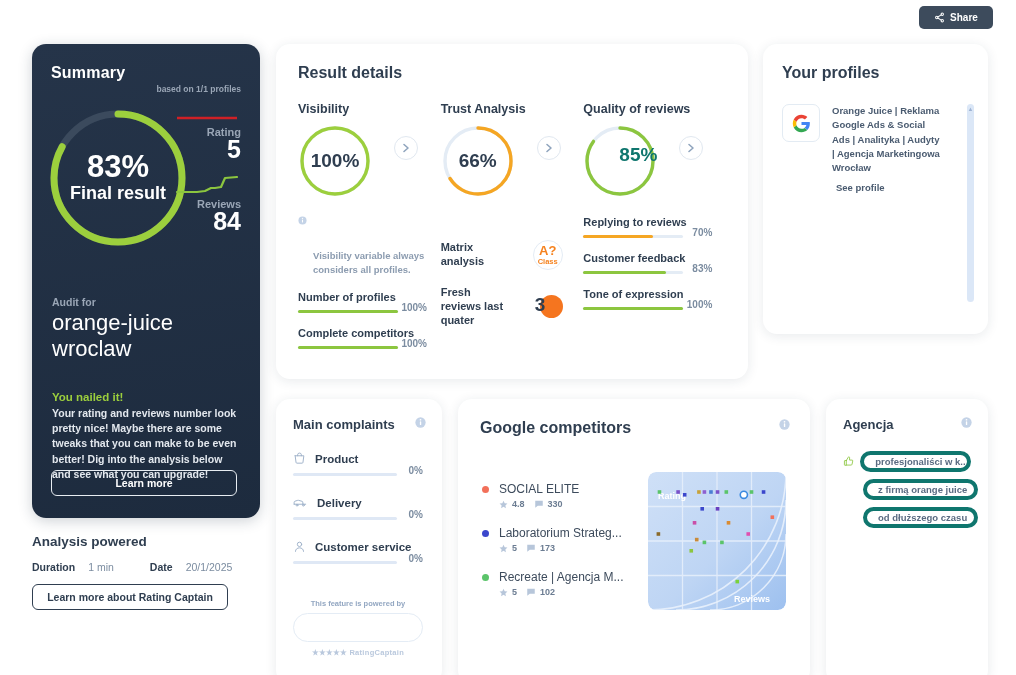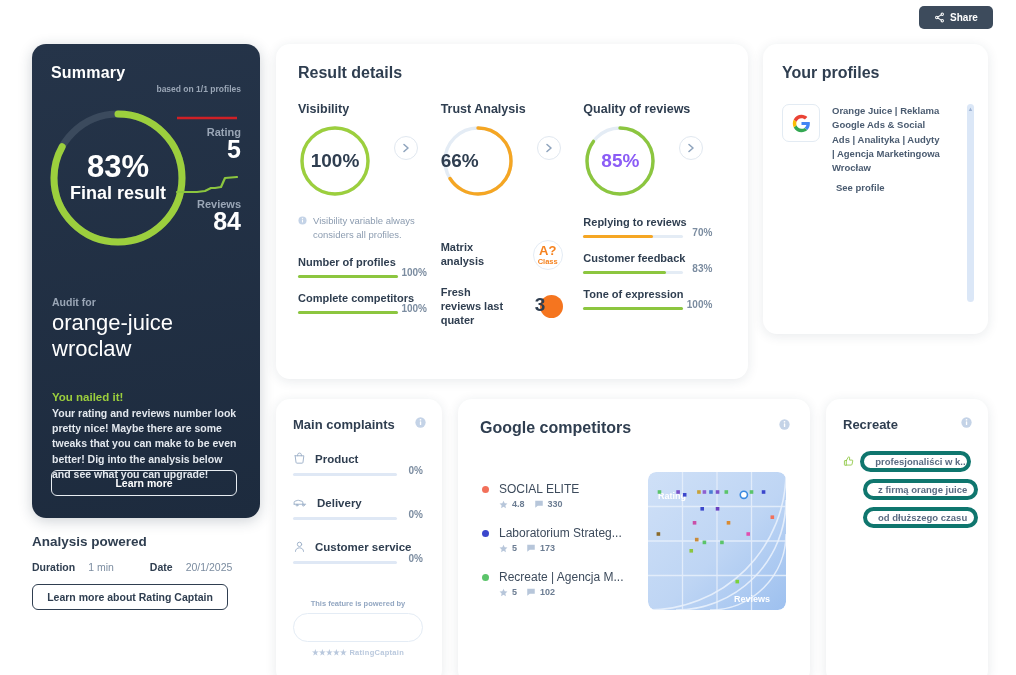--- a/index.html
+++ b/index.html
@@ -82,21 +82,21 @@
   .metric-title { font-size: 12.5px; font-weight: bold; color: #2f3e50; }
   .ring-row { margin-top: 8px; position: relative; height: 74px; }
   .chev {
     position: absolute; top: 12px; left: 96px;
     width: 24px; height: 24px; border: 1px solid #e1e8f0; border-radius: 50%;
     display: flex; align-items: center; justify-content: center; cursor: pointer; background:#fff;
   }
   .chev svg { display:block; }
 
   .note { margin-top: 16px; display: flex; gap: 6px; width: 135px; }
-  .note-txt { font-size: 9.5px; color: #8c9cb0; font-weight: normal; line-height: 1.45; }
+  .note-txt { font-size: 9.5px; color: #8c9cb0; font-weight: bold; line-height: 1.45; margin-top: 35px; }
   .info-dot { width: 9px; height: 9px; flex: 0 0 9px; margin-top: 2px; }
 
   .bar-block { margin-top: 14px; }
   .bar-lbl { font-size: 11px; font-weight: bold; color: #2f3e50; }
   .bar-track { margin-top: 7px; height: 3px; border-radius: 2px; background: #e4ecf5; position: relative; width: 100px;}
   .bar-fill { position: absolute; left: 0; top: 0; height: 3px; border-radius: 2px; }
   .bar-pct { position: absolute; right: -29px; top: -8px; font-size: 10px; font-weight: bold; color: #7b8ca0; }
 
   .mini-row { display: flex; align-items: center; gap: 20px; margin-top: 16px; }
   .mini-lbl { font-size: 11px; font-weight: bold; color: #2f3e50; width: 72px; line-height: 1.25; }
@@ -272,21 +272,21 @@
           </div>
         </div>
 
         <div class="metric">
           <div class="metric-title">Trust Analysis</div>
           <div class="ring-row">
             <svg width="74" height="74" viewBox="0 0 74 74">
               <circle cx="37" cy="37" r="33" fill="none" stroke="#e4ecf5" stroke-width="3.4"></circle>
               <circle cx="37" cy="37" r="33" fill="none" stroke="#f5a623" stroke-width="3.4" stroke-linecap="round" stroke-dasharray="136.8 207.3" transform="rotate(-90 37 37)"></circle>
             </svg>
-            <div style="position:absolute;left:0;top:26px;width:74px;font-size:19px;font-weight:bold;color:#2f3e50;">66%</div>
+            <div style="position:absolute;left:0;top:26px;width:74px;text-align:center;font-size:19px;font-weight:bold;color:#2f3e50;">66%</div>
             <div class="chev">
               <svg width="8" height="10" viewBox="0 0 8 10" fill="none" stroke="#8fa4bd" stroke-width="1.6" stroke-linecap="round" stroke-linejoin="round">
                   <polyline points="2,1.5 6,5 2,8.5"></polyline>
                 </svg>
             </div>
           </div>
           <div style="margin-top:42px"></div>
           <div class="mini-row">
             <div class="mini-lbl">Matrix analysis</div>
             <div class="class-badge">
@@ -303,21 +303,21 @@
           </div>
         </div>
 
         <div class="metric">
           <div class="metric-title">Quality of reviews</div>
           <div class="ring-row">
             <svg width="74" height="74" viewBox="0 0 74 74">
               <circle cx="37" cy="37" r="33" fill="none" stroke="#e4ecf5" stroke-width="3.4"></circle>
               <circle cx="37" cy="37" r="33" fill="none" stroke="#8cc63f" stroke-width="3.4" stroke-linecap="round" stroke-dasharray="176.2 207.3" transform="rotate(-90 37 37)"></circle>
             </svg>
-            <div style="position:absolute;left:0;top:26px;width:74px;text-align:center;font-size:19px;font-weight:bold;color:#8b5cf6;">85%</div>
+            <div style="position:absolute;left:0;top:20px;width:74px;text-align:right;font-size:19px;font-weight:bold;color:#0f766e;">85%</div>
             <div class="chev">
               <svg width="8" height="10" viewBox="0 0 8 10" fill="none" stroke="#8fa4bd" stroke-width="1.6" stroke-linecap="round" stroke-linejoin="round">
                   <polyline points="2,1.5 6,5 2,8.5"></polyline>
                 </svg>
             </div>
           </div>
           <div style="margin-top:18px"></div>
           <div class="bar-block">
             <div class="bar-lbl">Replying to reviews</div>
             <div class="bar-track">
@@ -540,21 +540,21 @@
               <rect x="98.42608695652174" y="60.2" width="3.6" height="3.6" fill="#e04fb0"></rect>
               <rect x="87.4695652173913" y="107.8" width="3.6" height="3.6" fill="#7ad13a"></rect>
               <rect x="41.45217391304348" y="77" width="3.6" height="3.6" fill="#8cc63f"></rect>
               <circle cx="95.84347826086956" cy="22.799999999999997" r="3.6" fill="#ffffff" stroke="#3b8ae0" stroke-width="1.6"></circle>
             </g>
         </svg>
       </div>
     </div>
 
     <div class="card kw-card">
-      <div class="sm-title">Recreate</div>
+      <div class="sm-title">Agencja</div>
       <svg class="info-i" viewBox="0 0 12 12">
           <circle cx="6" cy="6" r="5.6" fill="#c4d3e7"></circle>
           <rect x="5.3" y="4.6" width="1.5" height="4.2" rx=".75" fill="#fff"></rect>
           <circle cx="6" cy="3" r=".95" fill="#fff"></circle>
         </svg>
 
       <div class="kw-first">
         <svg width="13" height="13" viewBox="0 0 24 24" fill="none" stroke="#8cc63f" stroke-width="1.8" stroke-linejoin="round" stroke-linecap="round">
           <path d="M7 10v10H4a1 1 0 0 1-1-1v-8a1 1 0 0 1 1-1h3z"></path>
           <path d="M7 10l4.2-7.2a1.5 1.5 0 0 1 2.8.8V9h5a1.7 1.7 0 0 1 1.7 2l-1.5 7a2 2 0 0 1-2 1.6H7"></path>

